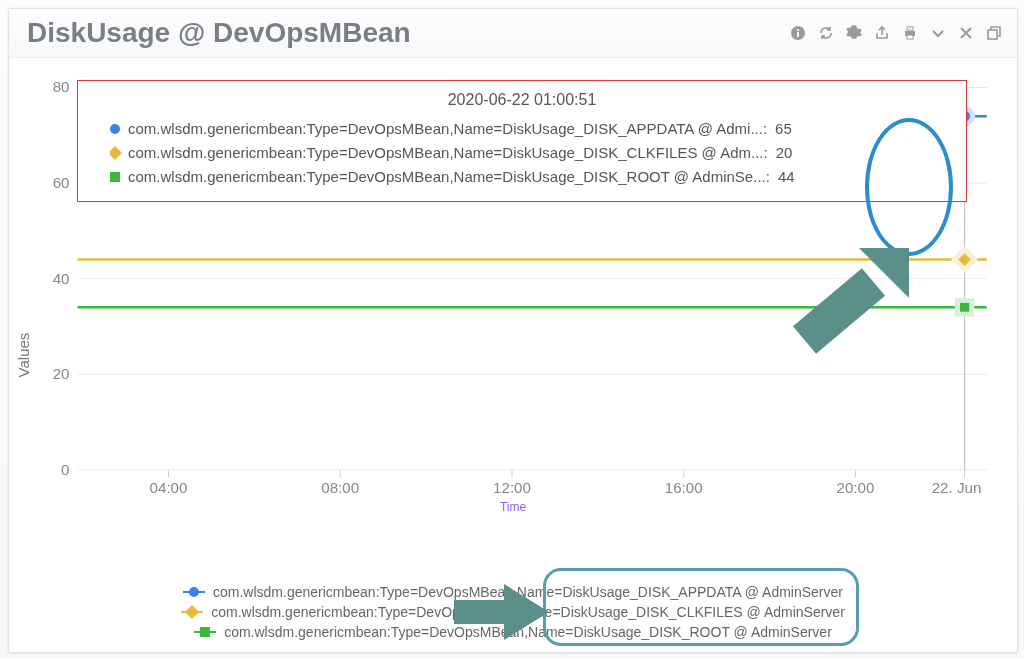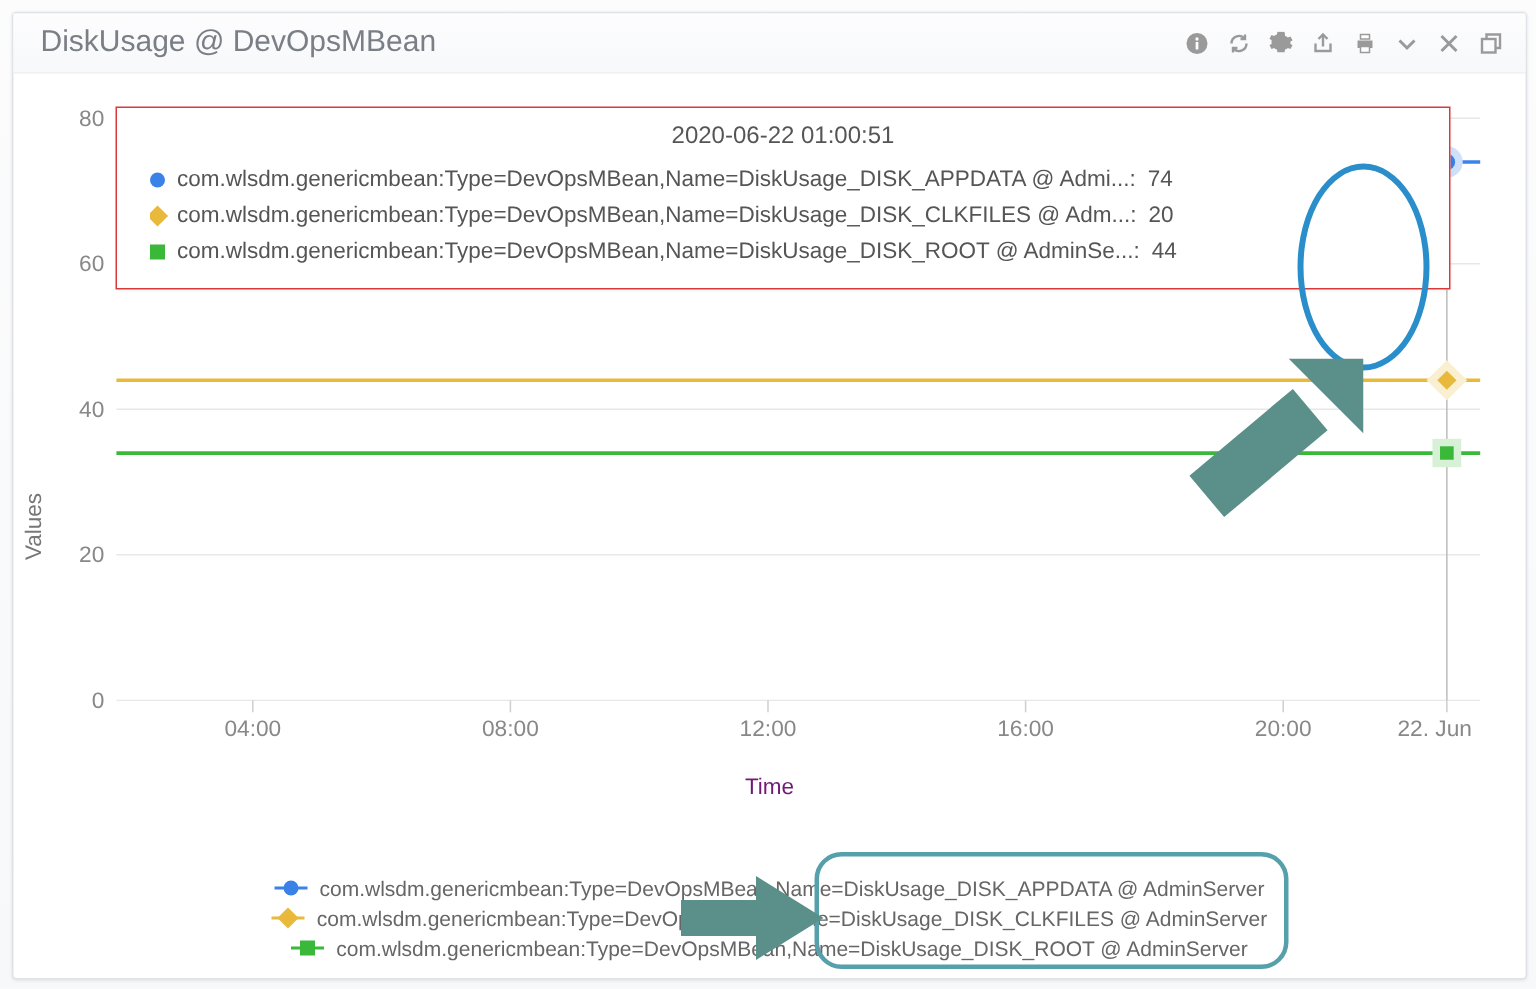--- a/index.html
+++ b/index.html
@@ -34,21 +34,21 @@
     box-shadow: 0 1px 3px rgba(0,0,0,.06), 0 0 0 1px rgba(0,0,0,.02);
     display: flex; flex-direction: column;
   }
   .panel-header {
     display: flex; align-items: center;
     padding: 8px 14px 8px 18px;
     border-bottom: 1px solid #f0f0f0;
     background: linear-gradient(#fdfdfe, #f7f8fa);
   }
   .panel-title {
-    font-size: 20px; color: #7a7f86; font-weight: 400;
+    font-size: 28px; color: #7a7f86; font-weight: 700;
     flex: 1;
   }
   .panel-tools { display: flex; gap: 10px; align-items: center; }
   .tool-icon {
     width: 18px; height: 18px; color: var(--icon);
     cursor: pointer;
     display: inline-flex; align-items: center; justify-content: center;
   }
   .tool-icon svg { width: 16px; height: 16px; display: block; }
 
@@ -60,21 +60,21 @@
     position: absolute; inset: 10px 10px 6px 8px;
     width: calc(100% - 18px); height: calc(100% - 16px);
     display: block;
   }
 
   .tooltip-box {
     position: absolute;
     left: 68px; top: 22px; right: 50px;
     background: #ffffff;
     border: 1px solid #d83a3a;
-    padding: 10px 22px 12px;
+    padding: 10px 32px 12px;
     font-size: 15px; color: #555;
     box-shadow: 0 1px 3px rgba(0,0,0,.05);
   }
   .tooltip-title {
     text-align: center; font-size: 16px; color: #555; margin-bottom: 8px;
   }
   .tooltip-row {
     display: flex; align-items: center; gap: 8px; line-height: 24px;
     white-space: nowrap; overflow: hidden;
   }
@@ -103,21 +103,21 @@
   }
   .lm-blue::before   { background: var(--blue); }
   .lm-blue::after    { background: var(--blue); border-radius: 50%; }
   .lm-yellow::before { background: var(--yellow); }
   .lm-yellow::after  { background: var(--yellow); transform: translate(-50%,-50%) rotate(45deg); }
   .lm-green::before  { background: var(--green); }
   .lm-green::after   { background: var(--green); }
 
   .axis-label-x {
     position: absolute; left: 50%; transform: translateX(-50%);
-    bottom: 119px; font-size: 15px; color: #701a75;
+    bottom: 138px; font-size: 12px; color: #8b5cf6;
   }
   .axis-label-y {
     position: absolute; left: 14px; top: 50%;
     transform: translate(-50%,-50%) rotate(-90deg);
     font-size: 15px; color: #777;
   }
 
   
   .anno-circle {
     position: absolute;
@@ -244,21 +244,21 @@
 
       <div class="axis-label-y">Values</div>
       <div class="axis-label-x">Time</div>
 
       <div class="tooltip-box">
         <div class="tooltip-title">2020-06-22 01:00:51</div>
 
         <div class="tooltip-row">
           <span class="swatch sw-circle blue"></span>
           <span>com.wlsdm.genericmbean:Type=DevOpsMBean,Name=DiskUsage_DISK_APPDATA @ Admi...:</span>
-          <span>74</span>
+          <span>65</span>
         </div>
         <div class="tooltip-row">
           <span class="swatch sw-diamond" style="background:var(--yellow)"></span>
           <span>com.wlsdm.genericmbean:Type=DevOpsMBean,Name=DiskUsage_DISK_CLKFILES @ Adm...:</span>
           <span>20</span>
         </div>
         <div class="tooltip-row">
           <span class="swatch" style="background:var(--green)"></span>
           <span>com.wlsdm.genericmbean:Type=DevOpsMBean,Name=DiskUsage_DISK_ROOT @ AdminSe...:</span>
           <span>44</span>

